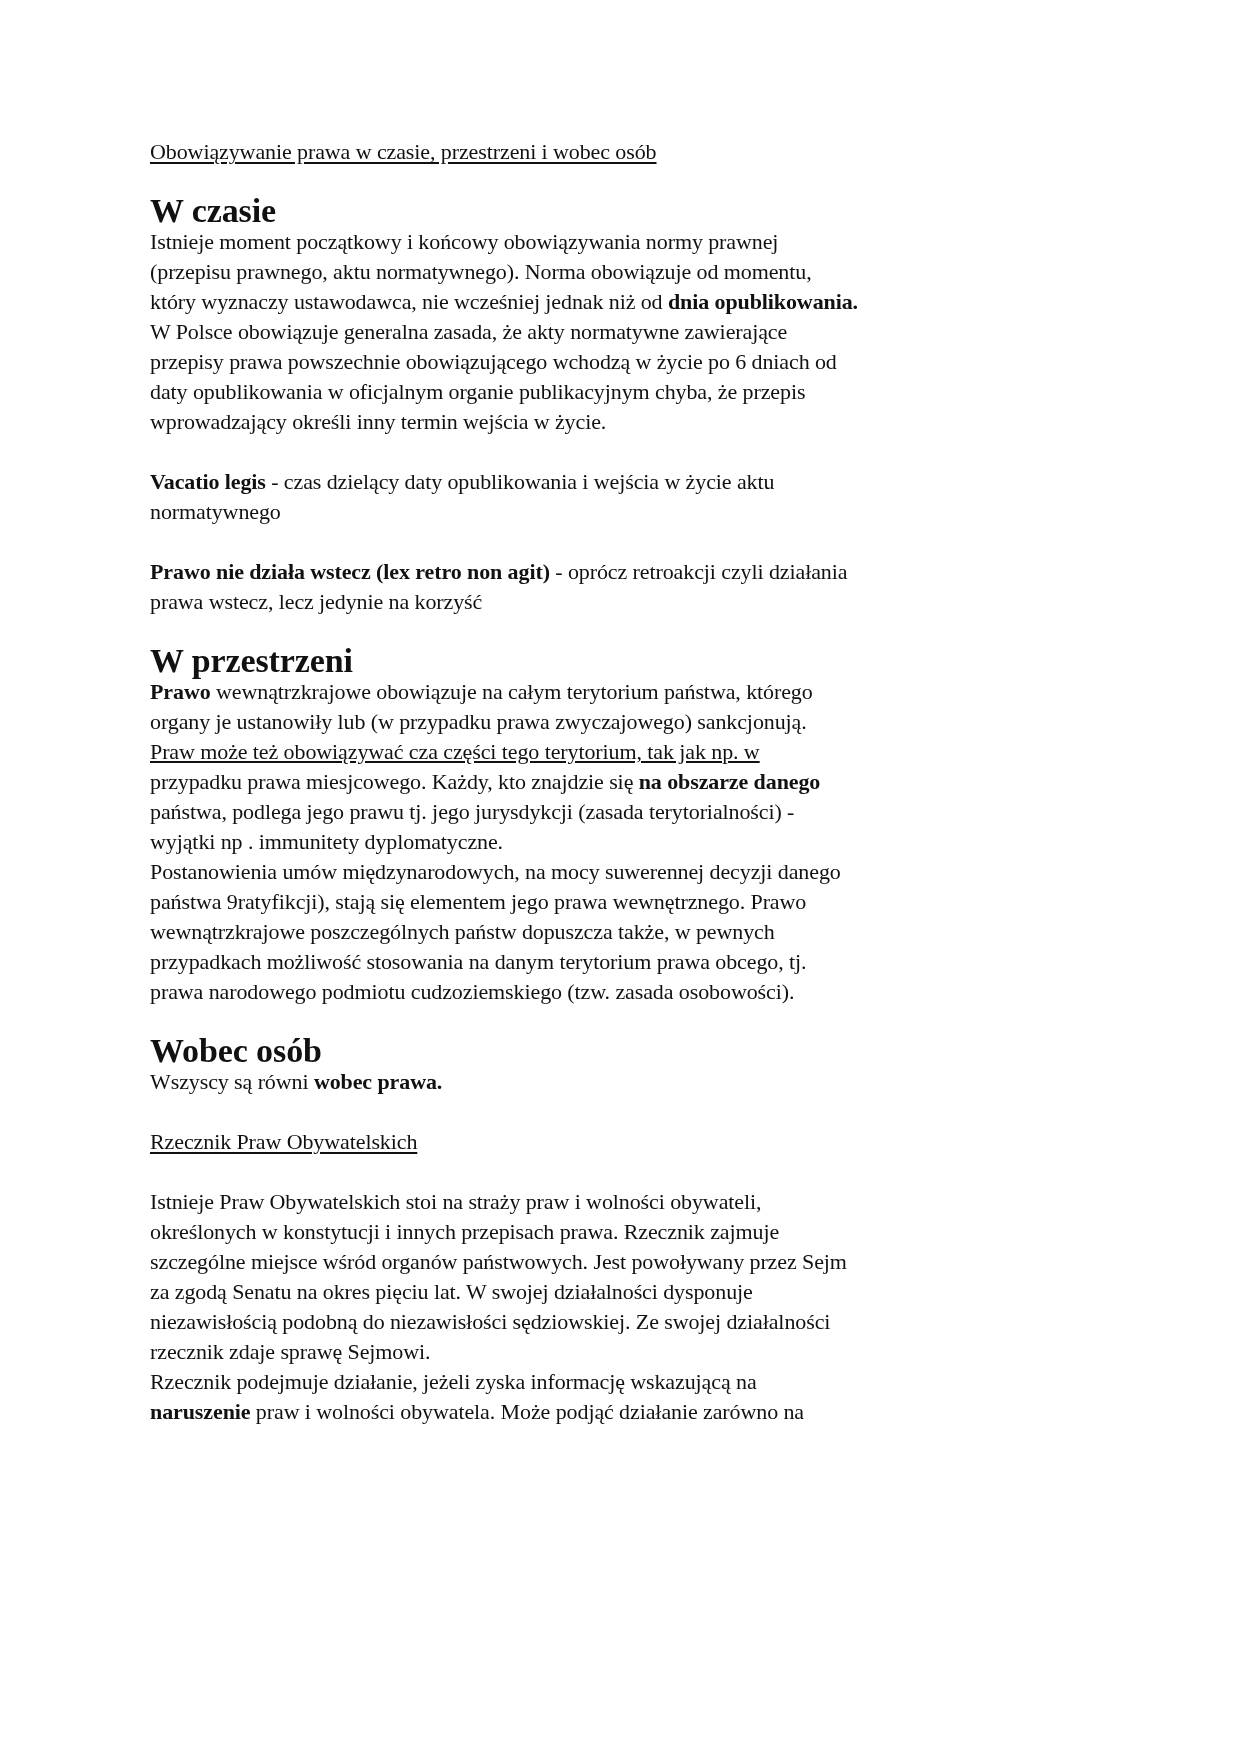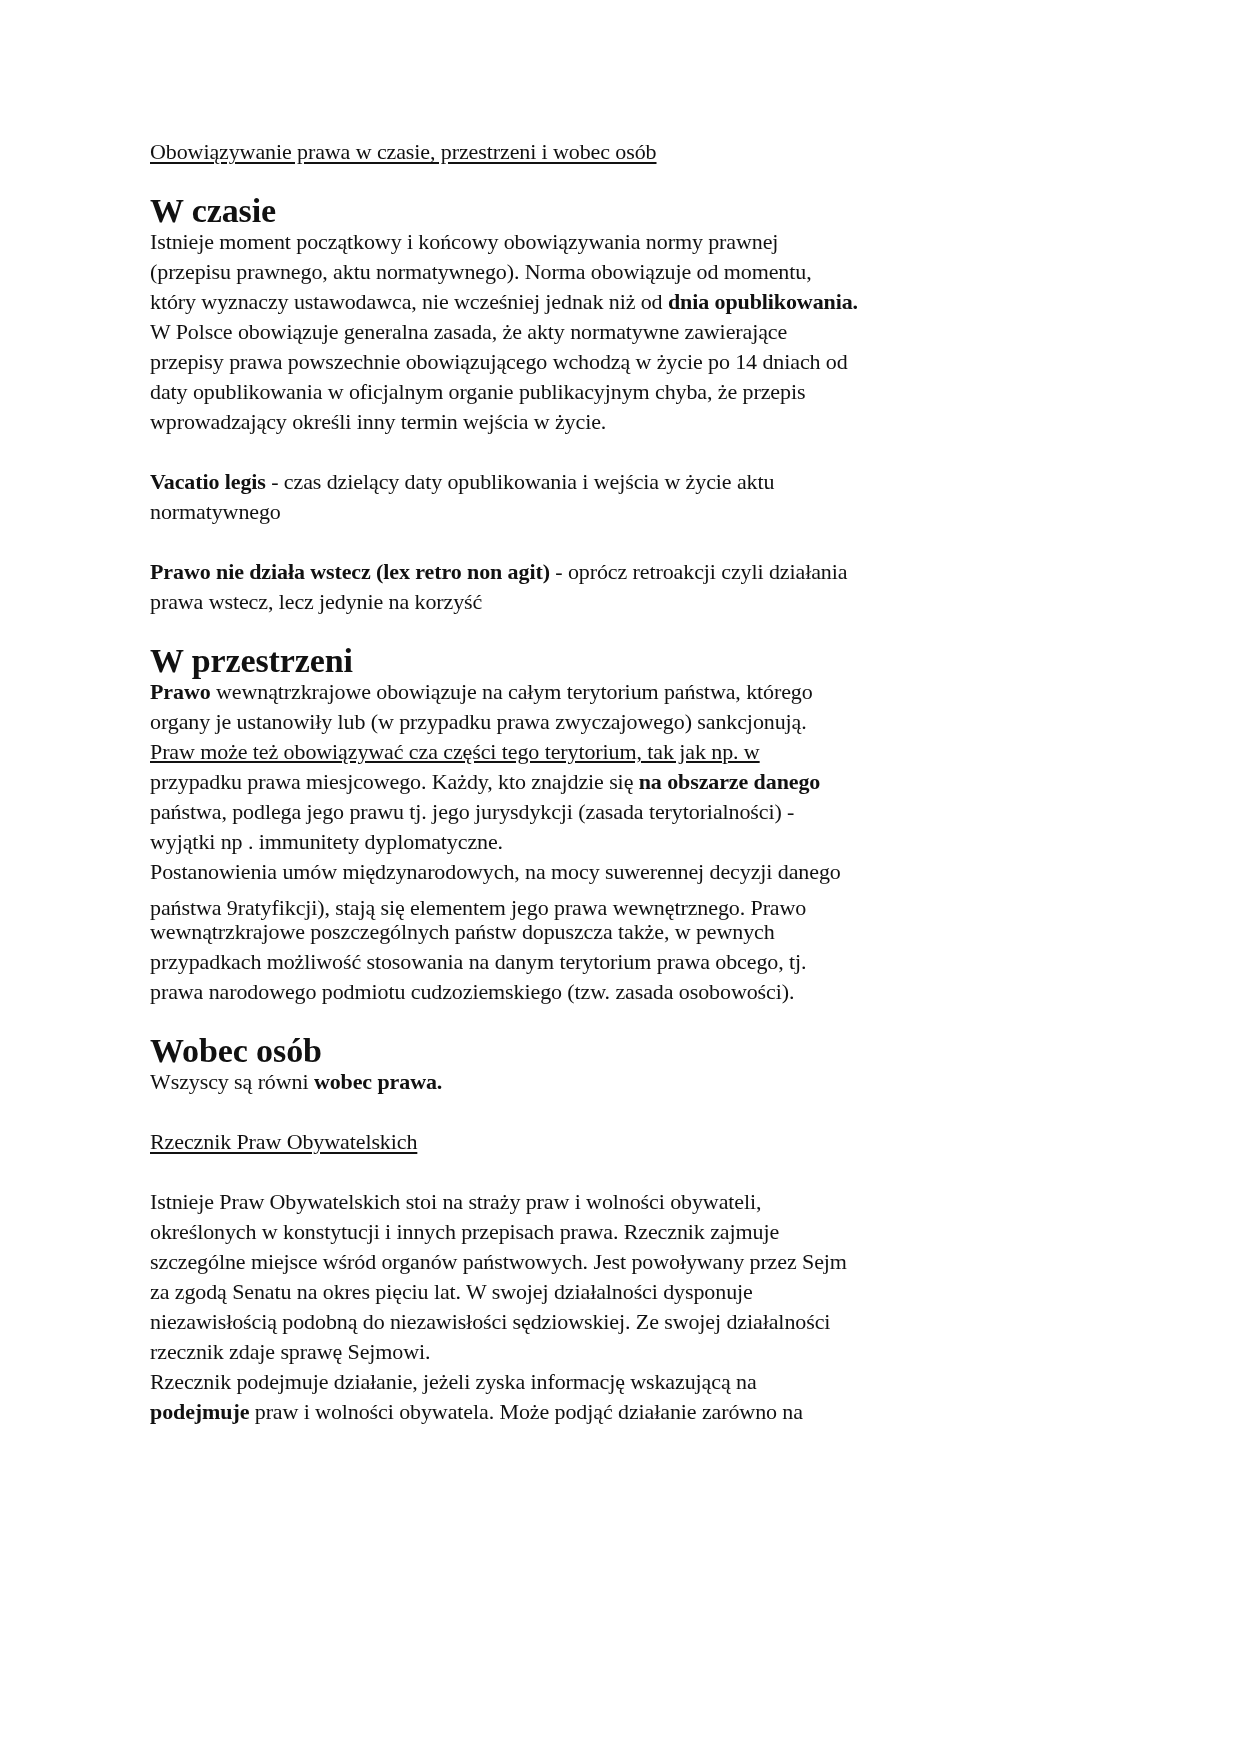--- a/index.html
+++ b/index.html
@@ -45,49 +45,49 @@
 
 <div class="page">
 
   <div class="line title" style="top:135px;">Obowiązywanie prawa w czasie, przestrzeni i wobec osób</div>
 
   <div class="line heading" style="top:194px;">W czasie</div>
   <div class="line" style="top:225px;">Istnieje moment początkowy i końcowy obowiązywania normy prawnej</div>
   <div class="line" style="top:255px;">(przepisu prawnego, aktu normatywnego). Norma obowiązuje od momentu,</div>
   <div class="line" style="top:285px;"><span>który wyznaczy ustawodawca, nie wcześniej jednak niż od </span><b>dnia opublikowania.</b></div>
   <div class="line" style="top:315px;">W Polsce obowiązuje generalna zasada, że akty normatywne zawierające</div>
-  <div class="line" style="top:345px;">przepisy prawa powszechnie obowiązującego wchodzą w życie po 14 dniach od</div>
+  <div class="line" style="top:345px;">przepisy prawa powszechnie obowiązującego wchodzą w życie po 6 dniach od</div>
   <div class="line" style="top:375px;">daty opublikowania w oficjalnym organie publikacyjnym chyba, że przepis</div>
   <div class="line" style="top:405px;">wprowadzający określi inny termin wejścia w życie.</div>
 
   <div class="line" style="top:465px;"><b>Vacatio legis</b><span> - czas dzielący daty opublikowania i wejścia w życie aktu</span></div>
   <div class="line" style="top:495px;">normatywnego</div>
 
   <div class="line" style="top:555px;"><b>Prawo nie działa wstecz</b><b> (lex retro non agit)</b><span> - oprócz retroakcji czyli działania</span></div>
   <div class="line" style="top:585px;">prawa wstecz, lecz jedynie na korzyść</div>
 
   <div class="line heading" style="top:644px;">W przestrzeni</div>
   <div class="line" style="top:675px;"><b>Prawo</b><span> wewnątrzkrajowe obowiązuje na całym terytorium państwa, którego</span></div>
   <div class="line" style="top:705px;">organy je ustanowiły lub (w przypadku prawa zwyczajowego) sankcjonują.</div>
   <div class="line" style="top:735px;text-decoration:underline;">Praw może też obowiązywać cza części tego terytorium, tak jak np. w</div>
   <div class="line" style="top:765px;"><span>przypadku prawa miesjcowego. Każdy, kto znajdzie się </span><b>na obszarze danego</b></div>
   <div class="line" style="top:795px;">państwa, podlega jego prawu tj. jego jurysdykcji (zasada terytorialności) -</div>
   <div class="line" style="top:825px;">wyjątki np . immunitety dyplomatyczne.</div>
   <div class="line" style="top:855px;">Postanowienia umów międzynarodowych, na mocy suwerennej decyzji danego</div>
-  <div class="line" style="top:885px;margin-top:6px;">państwa 9ratyfikcji), stają się elementem jego prawa wewnętrznego. Prawo</div>
+  <div class="line" style="top:885px;">państwa 9ratyfikcji), stają się elementem jego prawa wewnętrznego. Prawo</div>
   <div class="line" style="top:915px;">wewnątrzkrajowe poszczególnych państw dopuszcza także, w pewnych</div>
   <div class="line" style="top:945px;">przypadkach możliwość stosowania na danym terytorium prawa obcego, tj.</div>
   <div class="line" style="top:975px;">prawa narodowego podmiotu cudzoziemskiego (tzw. zasada osobowości).</div>
 
   <div class="line heading" style="top:1034px;">Wobec osób</div>
   <div class="line" style="top:1065px;"><span>Wszyscy są równi </span><b>wobec prawa.</b></div>
 
   <div class="line title" style="top:1125px;">Rzecznik Praw Obywatelskich</div>
   <div class="line" style="top:1185px;">Istnieje Praw Obywatelskich stoi na straży praw i wolności obywateli,</div>
   <div class="line" style="top:1215px;">określonych w konstytucji i innych przepisach prawa. Rzecznik zajmuje</div>
   <div class="line" style="top:1245px;">szczególne miejsce wśród organów państwowych. Jest powoływany przez Sejm</div>
   <div class="line" style="top:1275px;">za zgodą Senatu na okres pięciu lat. W swojej działalności dysponuje</div>
   <div class="line" style="top:1305px;">niezawisłością podobną do niezawisłości sędziowskiej. Ze swojej działalności</div>
   <div class="line" style="top:1335px;">rzecznik zdaje sprawę Sejmowi.</div>
   <div class="line" style="top:1365px;">Rzecznik podejmuje działanie, jeżeli zyska informację wskazującą na</div>
-  <div class="line" style="top:1395px;"><b>podejmuje</b><span> praw i wolności obywatela. Może podjąć działanie zarówno na</span></div>
+  <div class="line" style="top:1395px;"><b>naruszenie</b><span> praw i wolności obywatela. Może podjąć działanie zarówno na</span></div>
 
 </div>
 
 </body></html>

